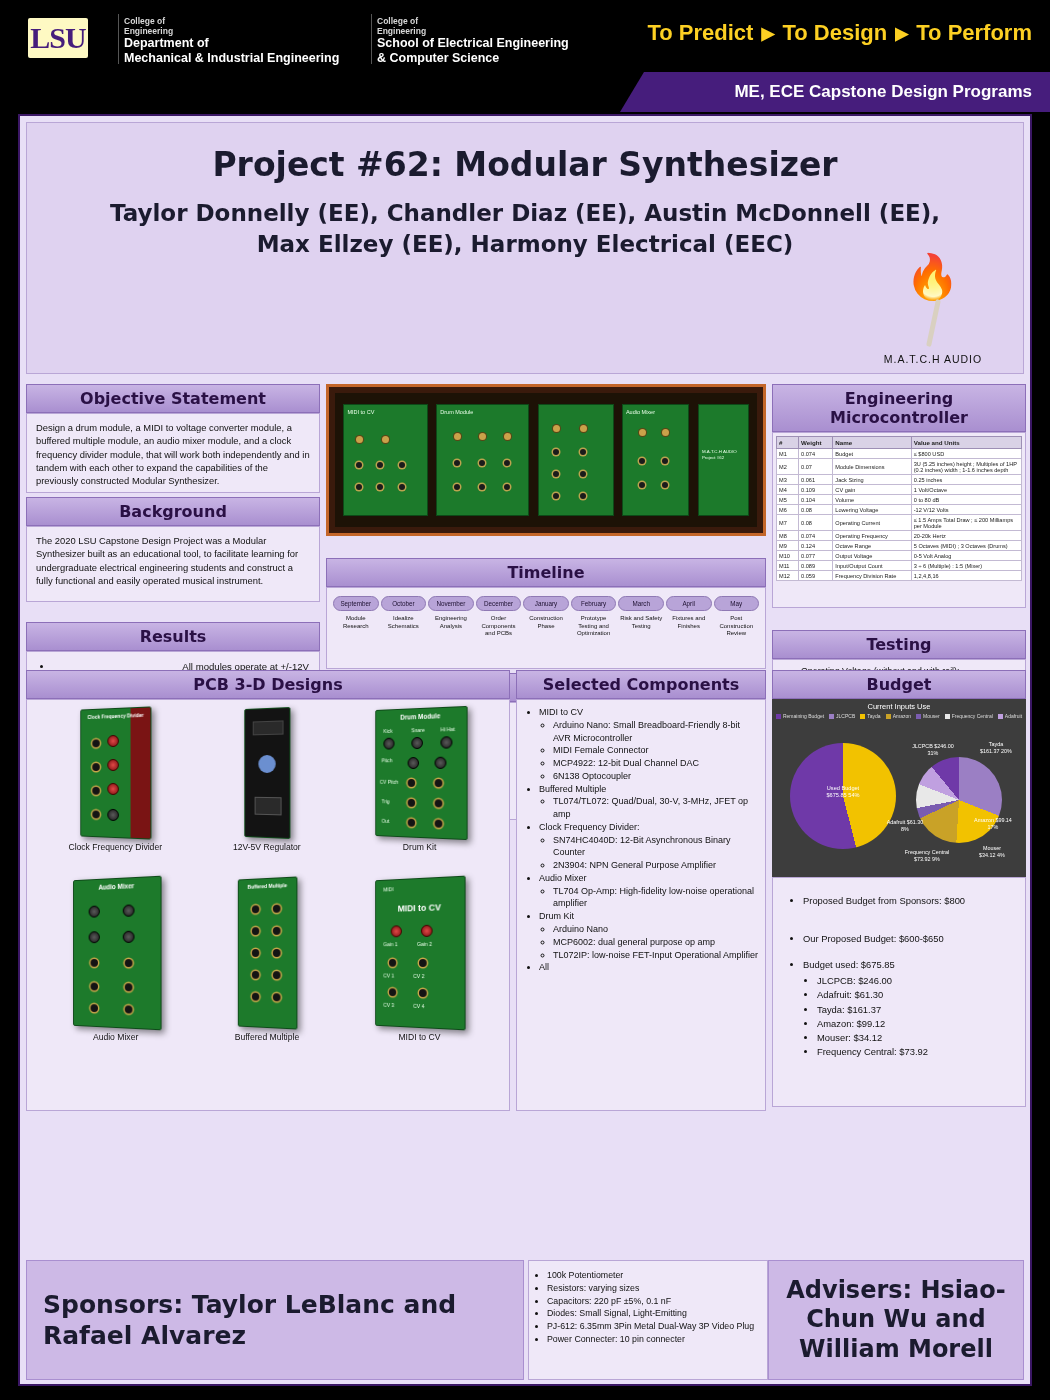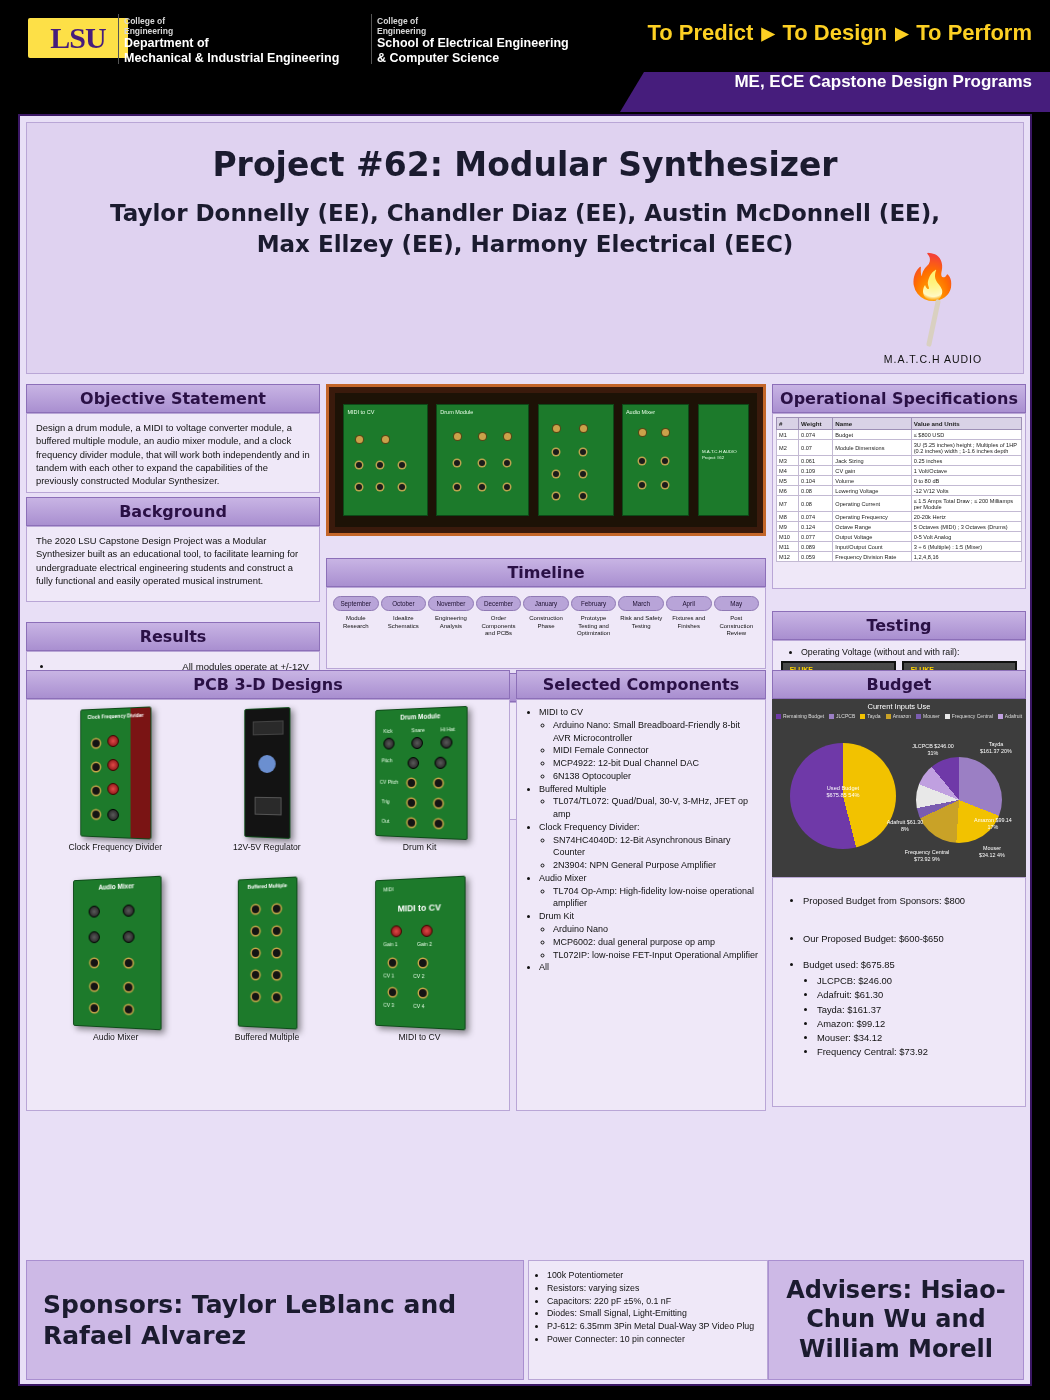--- a/index.html
+++ b/index.html
@@ -7,22 +7,22 @@
     width: 1050px; height: 1400px;
     font-family: "Liberation Sans", sans-serif;
     background: #000;
     overflow: hidden;
     position: relative;
   }
 
   
   .header { position: relative; width: 1050px; height: 112px; background: #000; }
   .lsu-logo {
-    position: absolute; left: 28px; top: 18px; width: 100px; height: 40px;
-    background: #fde047; color: #461d7c;
+    position: absolute; left: 28px; top: 18px; width: 60px; height: 40px;
+    background: #fef9c3; color: #461d7c;
     font-family: "Liberation Serif", serif; font-weight: bold;
     font-size: 30px; letter-spacing: -1px;
     display: flex; align-items: center; justify-content: center;
     border-radius: 2px;
   }
   .dept-block { position: absolute; color: #fff; line-height: 1.18; }
   .dept-block .small { font-size: 8.5px; font-weight: bold; color: #d8d8d8; }
   .dept-block .big { font-size: 12.5px; font-weight: bold; }
   .dept1 { left: 124px; top: 16px; }
   .dept2 { left: 377px; top: 16px; }
@@ -32,21 +32,21 @@
     font-size: 22px; font-weight: bold; color: #fdd023;
     display: flex; align-items: center; gap: 8px;
   }
   .tagline .tri { color: #fdd023; font-size: 17px; }
   .purple-bar {
     position: absolute; left: 620px; top: 72px; width: 430px; height: 40px;
     background: #461d7c;
     clip-path: polygon(24px 0, 100% 0, 100% 100%, 0 100%);
   }
   .purple-bar span {
-    position: absolute; right: 18px; top: 0;
+    position: absolute; right: 18px; top: 10px;
     color: #fff; font-size: 17px; font-weight: bold; margin-left: 24px;
   }
 
   
   .poster {
     position: absolute; left: 18px; top: 114px; width: 1014px; height: 1272px;
     background: #e8dff6;
     border: 2px solid #3b1765;
   }
 
@@ -365,21 +365,21 @@
           </ul>
           <div style="font-weight:bold;">Sound:</div>
           <ul class="tight" style="font-size:9.2px;">
             <li>Volume Control</li>
           </ul>
         </div>
       </div>
     </div>
 
     <div class="col" style="left:746px; top:0; width:254px;">
-      <div class="sec-h">Operational Specifications</div>
+      <div class="sec-h">Engineering Microcontroller</div>
       <div class="panel" style="padding:3px; height:176px; overflow:hidden;">
         <table class="spec">
           <thead>
             <tr>
               <th style="width:9%">#</th>
               <th style="width:14%">Weight</th>
               <th style="width:32%">Name</th>
               <th>Value and Units</th>
             </tr>
           </thead>

